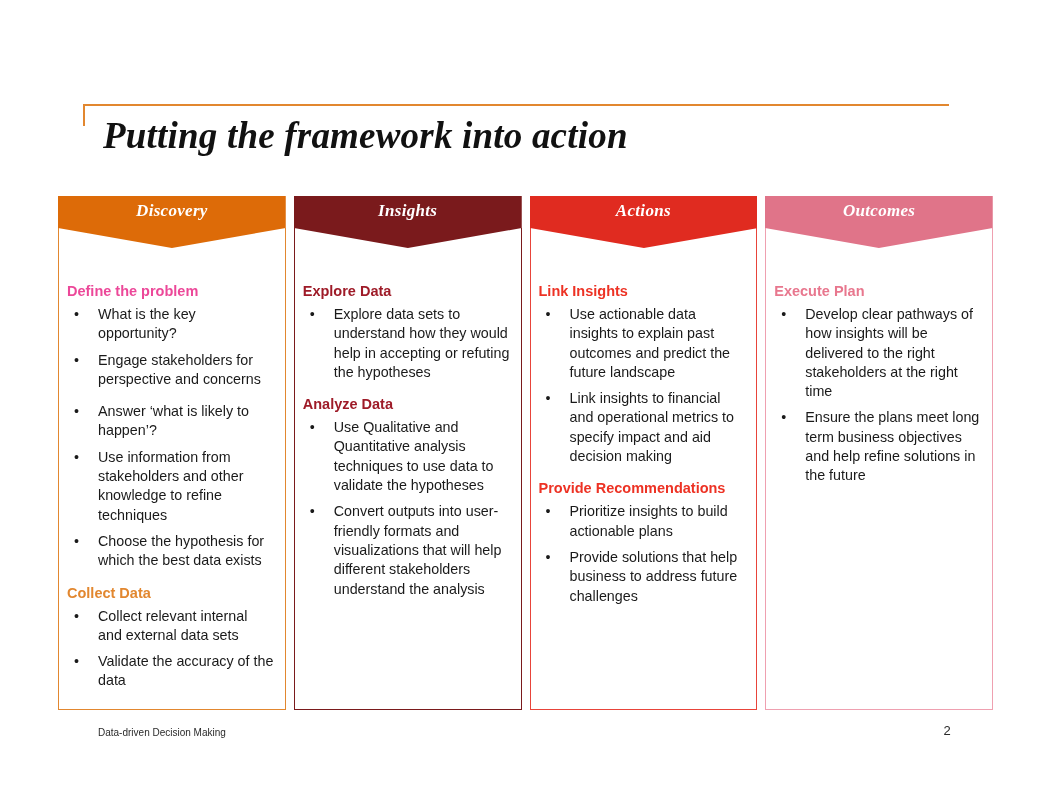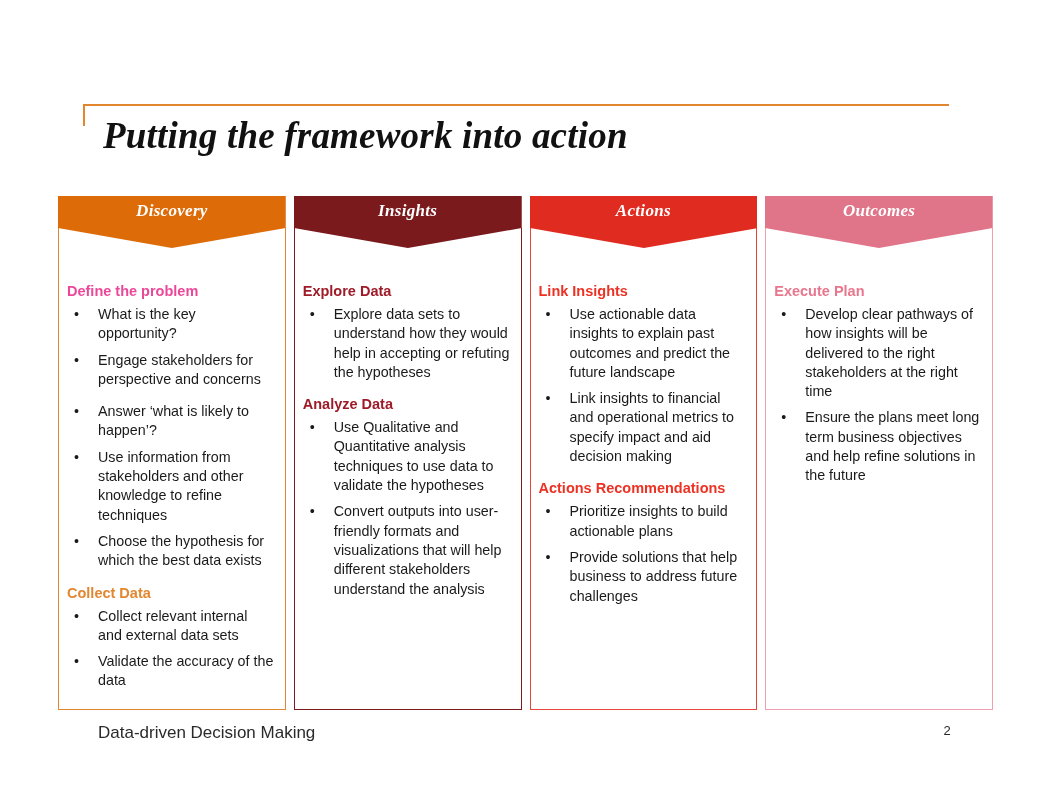--- a/index.html
+++ b/index.html
@@ -139,21 +139,21 @@
     font-size: 14.3px;
     line-height: 19.3px;
     color: #1a1a1a;
   }
 
   
   #footer-note {
     position: absolute;
     left: 98px;
     top: 725px;
-    font-size: 17px;
+    font-size: 10px;
     line-height: 16px;
     color: #2a2a2a;
     font-family: "Liberation Sans", sans-serif;
   }
   #page-number {
     position: absolute;
     left: 935px;
     top: 723px;
     width: 24px;
     text-align: center;
@@ -237,21 +237,21 @@
         </div>
         <div class="col-body" style="border-color: rgb(232, 68, 58);">
           <div class="group">
             <div class="group-heading" style="color: rgb(237, 50, 36);">Link Insights</div>
             <ul class="bullets">
               <li><span class="bullet-dot">•</span><span>Use actionable data insights to explain past outcomes and predict the future landscape</span></li>
               <li><span class="bullet-dot">•</span><span>Link insights to financial and operational metrics to specify impact and aid decision making</span></li>
             </ul>
           </div>
           <div class="group">
-            <div class="group-heading" style="color: rgb(237, 50, 36);">Actions Recommendations</div>
+            <div class="group-heading" style="color: rgb(237, 50, 36);">Provide Recommendations</div>
             <ul class="bullets">
               <li><span class="bullet-dot">•</span><span>Prioritize insights to build actionable plans</span></li>
               <li><span class="bullet-dot">•</span><span>Provide solutions that help business to  address future challenges</span></li>
             </ul>
           </div>
         </div>
       </div>
       <div class="column">
         <div class="col-header">
           <svg viewBox="0 0 100 52" preserveAspectRatio="none">

